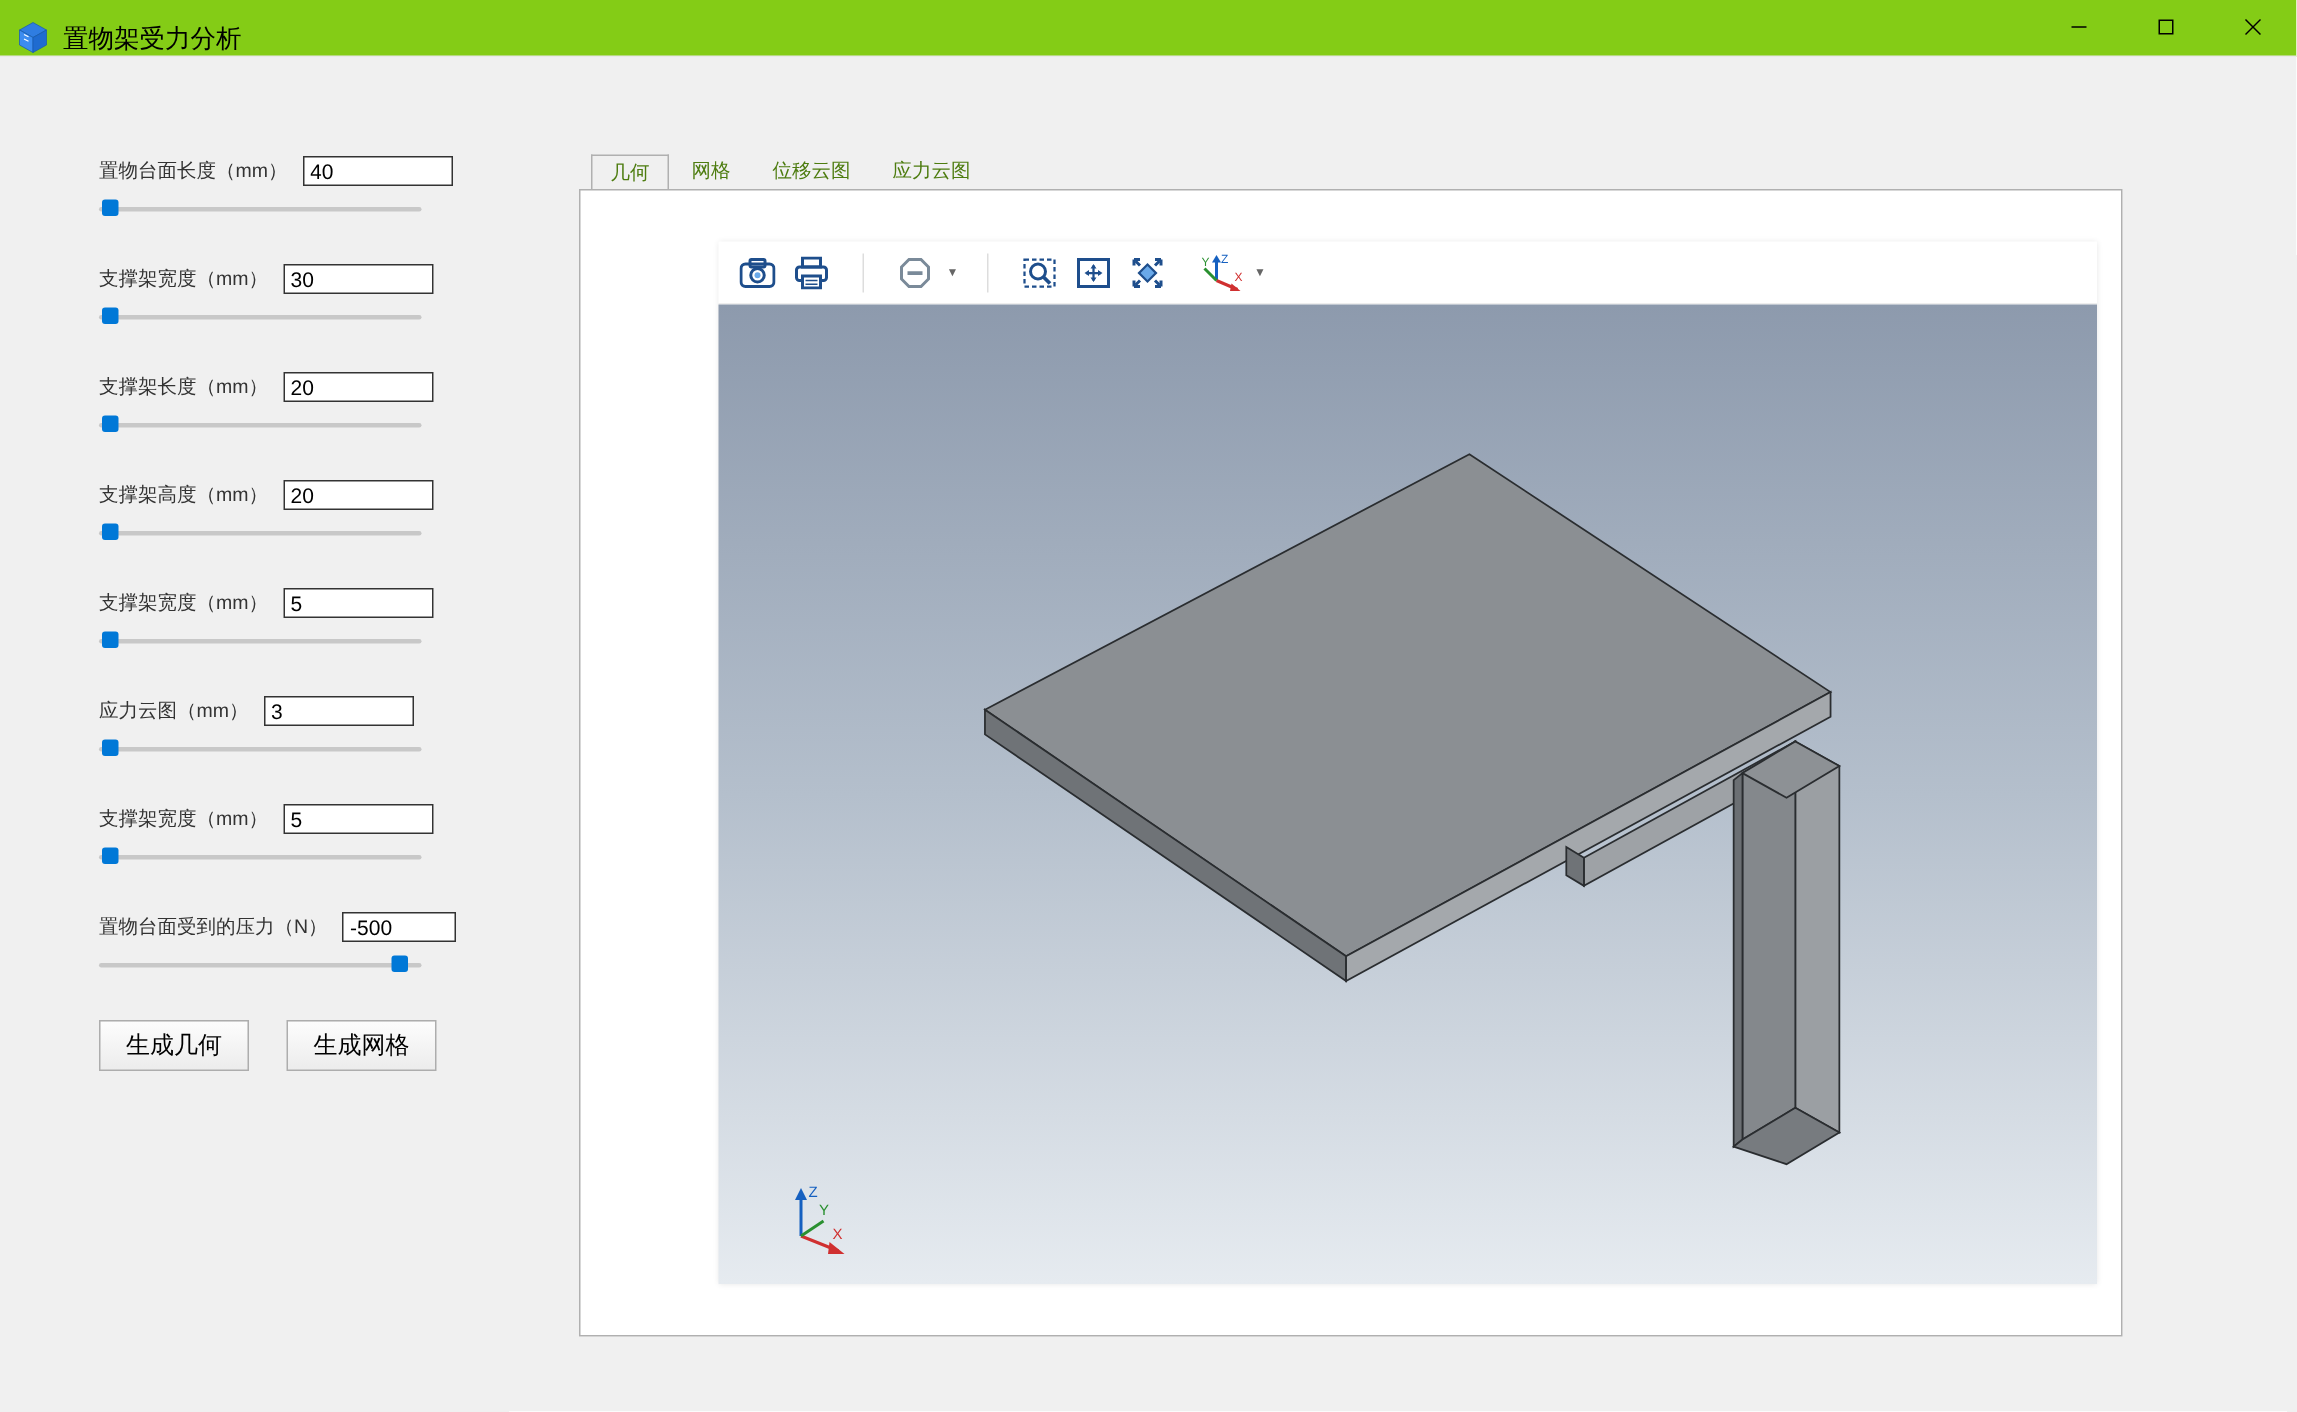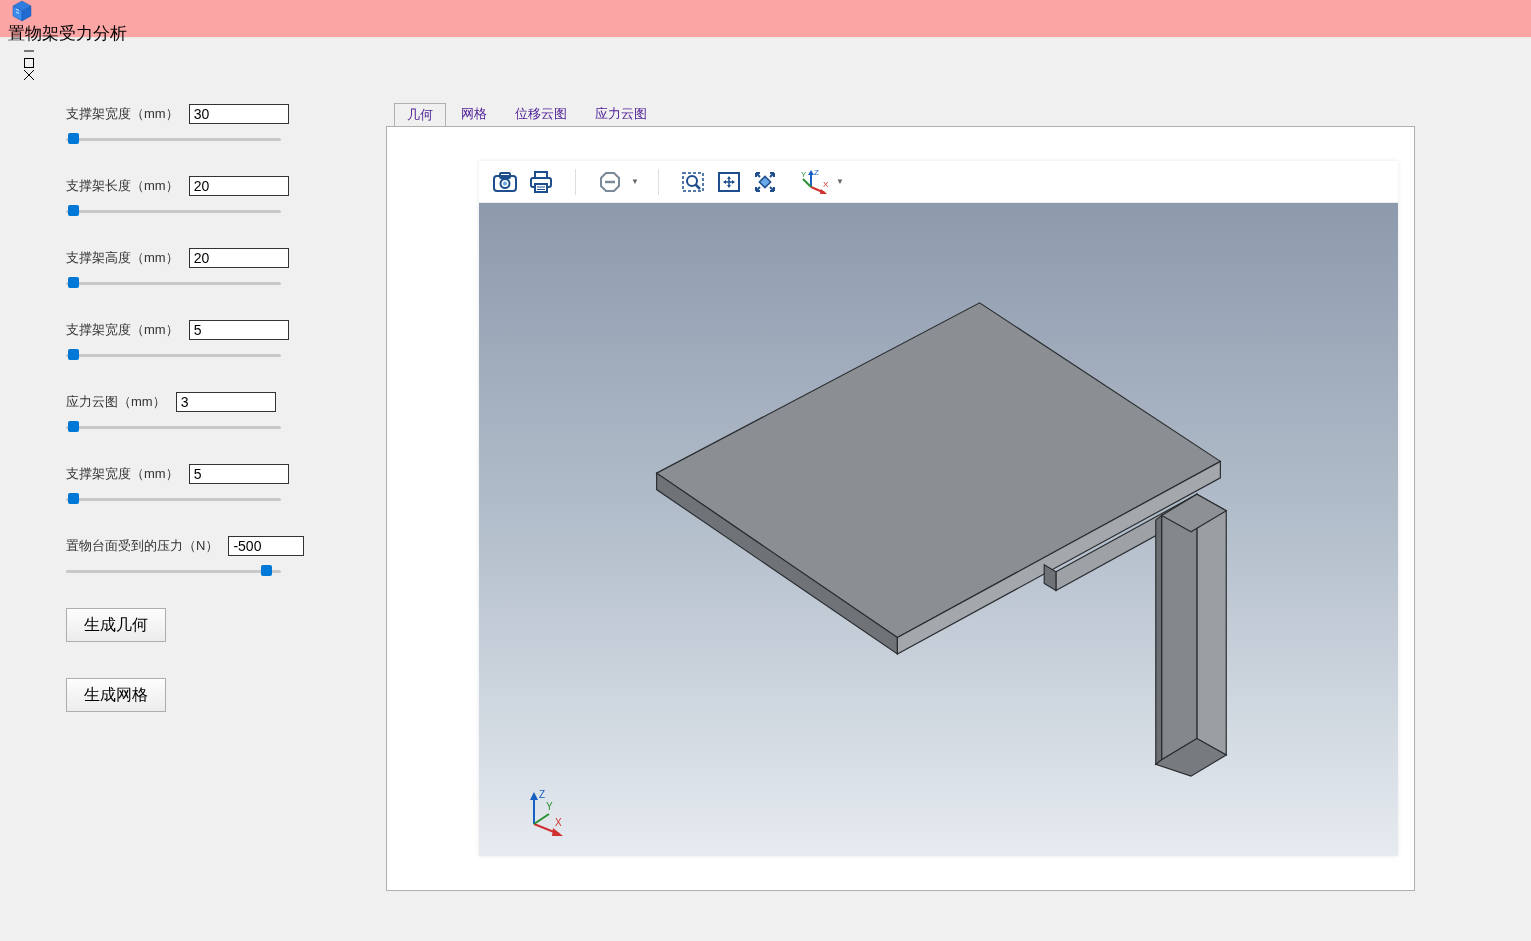--- a/index.html
+++ b/index.html
@@ -1,44 +1,44 @@
 <!DOCTYPE html>
 <html><head>
 <meta charset="utf-8">
 <style>
   * { box-sizing: border-box; margin: 0; padding: 0; }
   html, body { width: 1531px; height: 941px; font-family: "Microsoft YaHei", "SimSun", sans-serif; background: #fff; overflow: hidden; }
 
   
-  .titlebar { height: 38px; background: #fca5a5; display: flex; align-items: flex-start; border-bottom: 1px solid #e8e8e8; flex-direction: column; }
+  .titlebar { height: 38px; background: #84cc16; display: flex; align-items: flex-end; border-bottom: 1px solid #e8e8e8; }
   .titlebar .app-icon { width: 24px; height: 24px; margin-left: 10px; display: flex; align-items: center; justify-content: center; }
   .titlebar .title { margin-left: 8px; font-size: 17px; color: #000; }
   .titlebar .spacer { flex: 1; }
   .titlebar .win-btn { width: 58px; height: 38px; display: flex; align-items: center; justify-content: center; color: #000; }
 
   
   .content { display: flex; height: calc(100% - 38px); background: #f0f0f0; padding: 6px; }
 
   
   .left-panel { width: 380px; padding: 60px 40px 0 60px; }
   .param-group { margin-bottom: 28px; }
   .param-row { display: flex; align-items: center; gap: 10px; }
   .param-label { font-size: 13px; color: #333; white-space: nowrap; }
   .param-input { width: 100px; height: 20px; border: 1px solid #333; font-size: 14px; padding: 0 4px; font-family: inherit; background: #fff; }
   .param-slider { width: 215px; margin-top: 6px; height: 18px; position: relative; }
   .param-slider .track { position: absolute; top: 8px; left: 0; right: 0; height: 3px; background: #c8c8c8; border-radius: 2px; }
   .param-slider .thumb { position: absolute; top: 3px; width: 11px; height: 11px; background: #0078d7; border-radius: 2px; }
 
-  .button-row { display: flex; gap: 36px; margin-top: 20px; flex-direction: column; }
+  .button-row { display: flex; gap: 25px; margin-top: 20px; }
   .action-btn { width: 100px; height: 34px; background: linear-gradient(#fdfdfd,#ececec); border: 1px solid #adadad; font-size: 16px; cursor: pointer; font-family: inherit; }
 
   
   .right-panel { flex: 1; display: flex; flex-direction: column; padding-top: 58px; padding-right: 110px; }
   .tabs { display: flex; margin-left: 8px; height: 24px; }
-  .tab { padding: 2px 12px 0 12px; font-size: 13px; color: #4c1d95; border: 1px solid transparent; border-bottom: none; cursor: pointer; margin-right: 2px; }
+  .tab { padding: 2px 12px 0 12px; font-size: 13px; color: #4d7c0f; border: 1px solid transparent; border-bottom: none; cursor: pointer; margin-right: 2px; }
   .tab.active { background: #f0f0f0; border-color: #b0b0b0; position: relative; top: 1px; }
   .viewport-frame { flex: 1; border: 1px solid #b0b0b0; background: #fff; margin-bottom: 44px; position: relative; display: flex; flex-direction: column; }
   .viewport-inner { position: absolute; left: 92px; right: 16px; top: 34px; bottom: 34px; display: flex; flex-direction: column; box-shadow: 0 0 4px rgba(0,0,0,0.1); }
 
   
   .vp-toolbar { height: 42px; background: #fff; display: flex; align-items: center; padding: 0 10px; gap: 4px; border-bottom: 1px solid #eee; }
   .vp-btn { width: 32px; height: 32px; display: flex; align-items: center; justify-content: center; border-radius: 3px; }
   .vp-sep { width: 10px; }
   .vp-dropdown-caret { width: 10px; display: flex; align-items: center; justify-content: center; font-size: 8px; color: #666; }
 
@@ -78,20 +78,30 @@
         <line x1="1" y1="1" x2="11" y2="11" stroke="#000" stroke-width="1"></line>
         <line x1="11" y1="1" x2="1" y2="11" stroke="#000" stroke-width="1"></line>
       </svg>
   </div>
 </div>
 
 <div class="content">
 
   <div class="left-panel">
 
+    <div class="param-group">
+      <div class="param-row">
+        <span class="param-label">置物台面长度（mm）</span>
+        <input class="param-input" value="40" style="">
+      </div>
+      <div class="param-slider">
+        <div class="track"></div>
+          <div class="thumb" style="left:2px"></div>
+      </div>
+    </div>
 
     <div class="param-group">
       <div class="param-row">
         <span class="param-label">支撑架宽度（mm）</span>
         <input class="param-input" value="30" style="">
       </div>
       <div class="param-slider">
         <div class="track"></div>
           <div class="thumb" style="left:2px"></div>
       </div>

